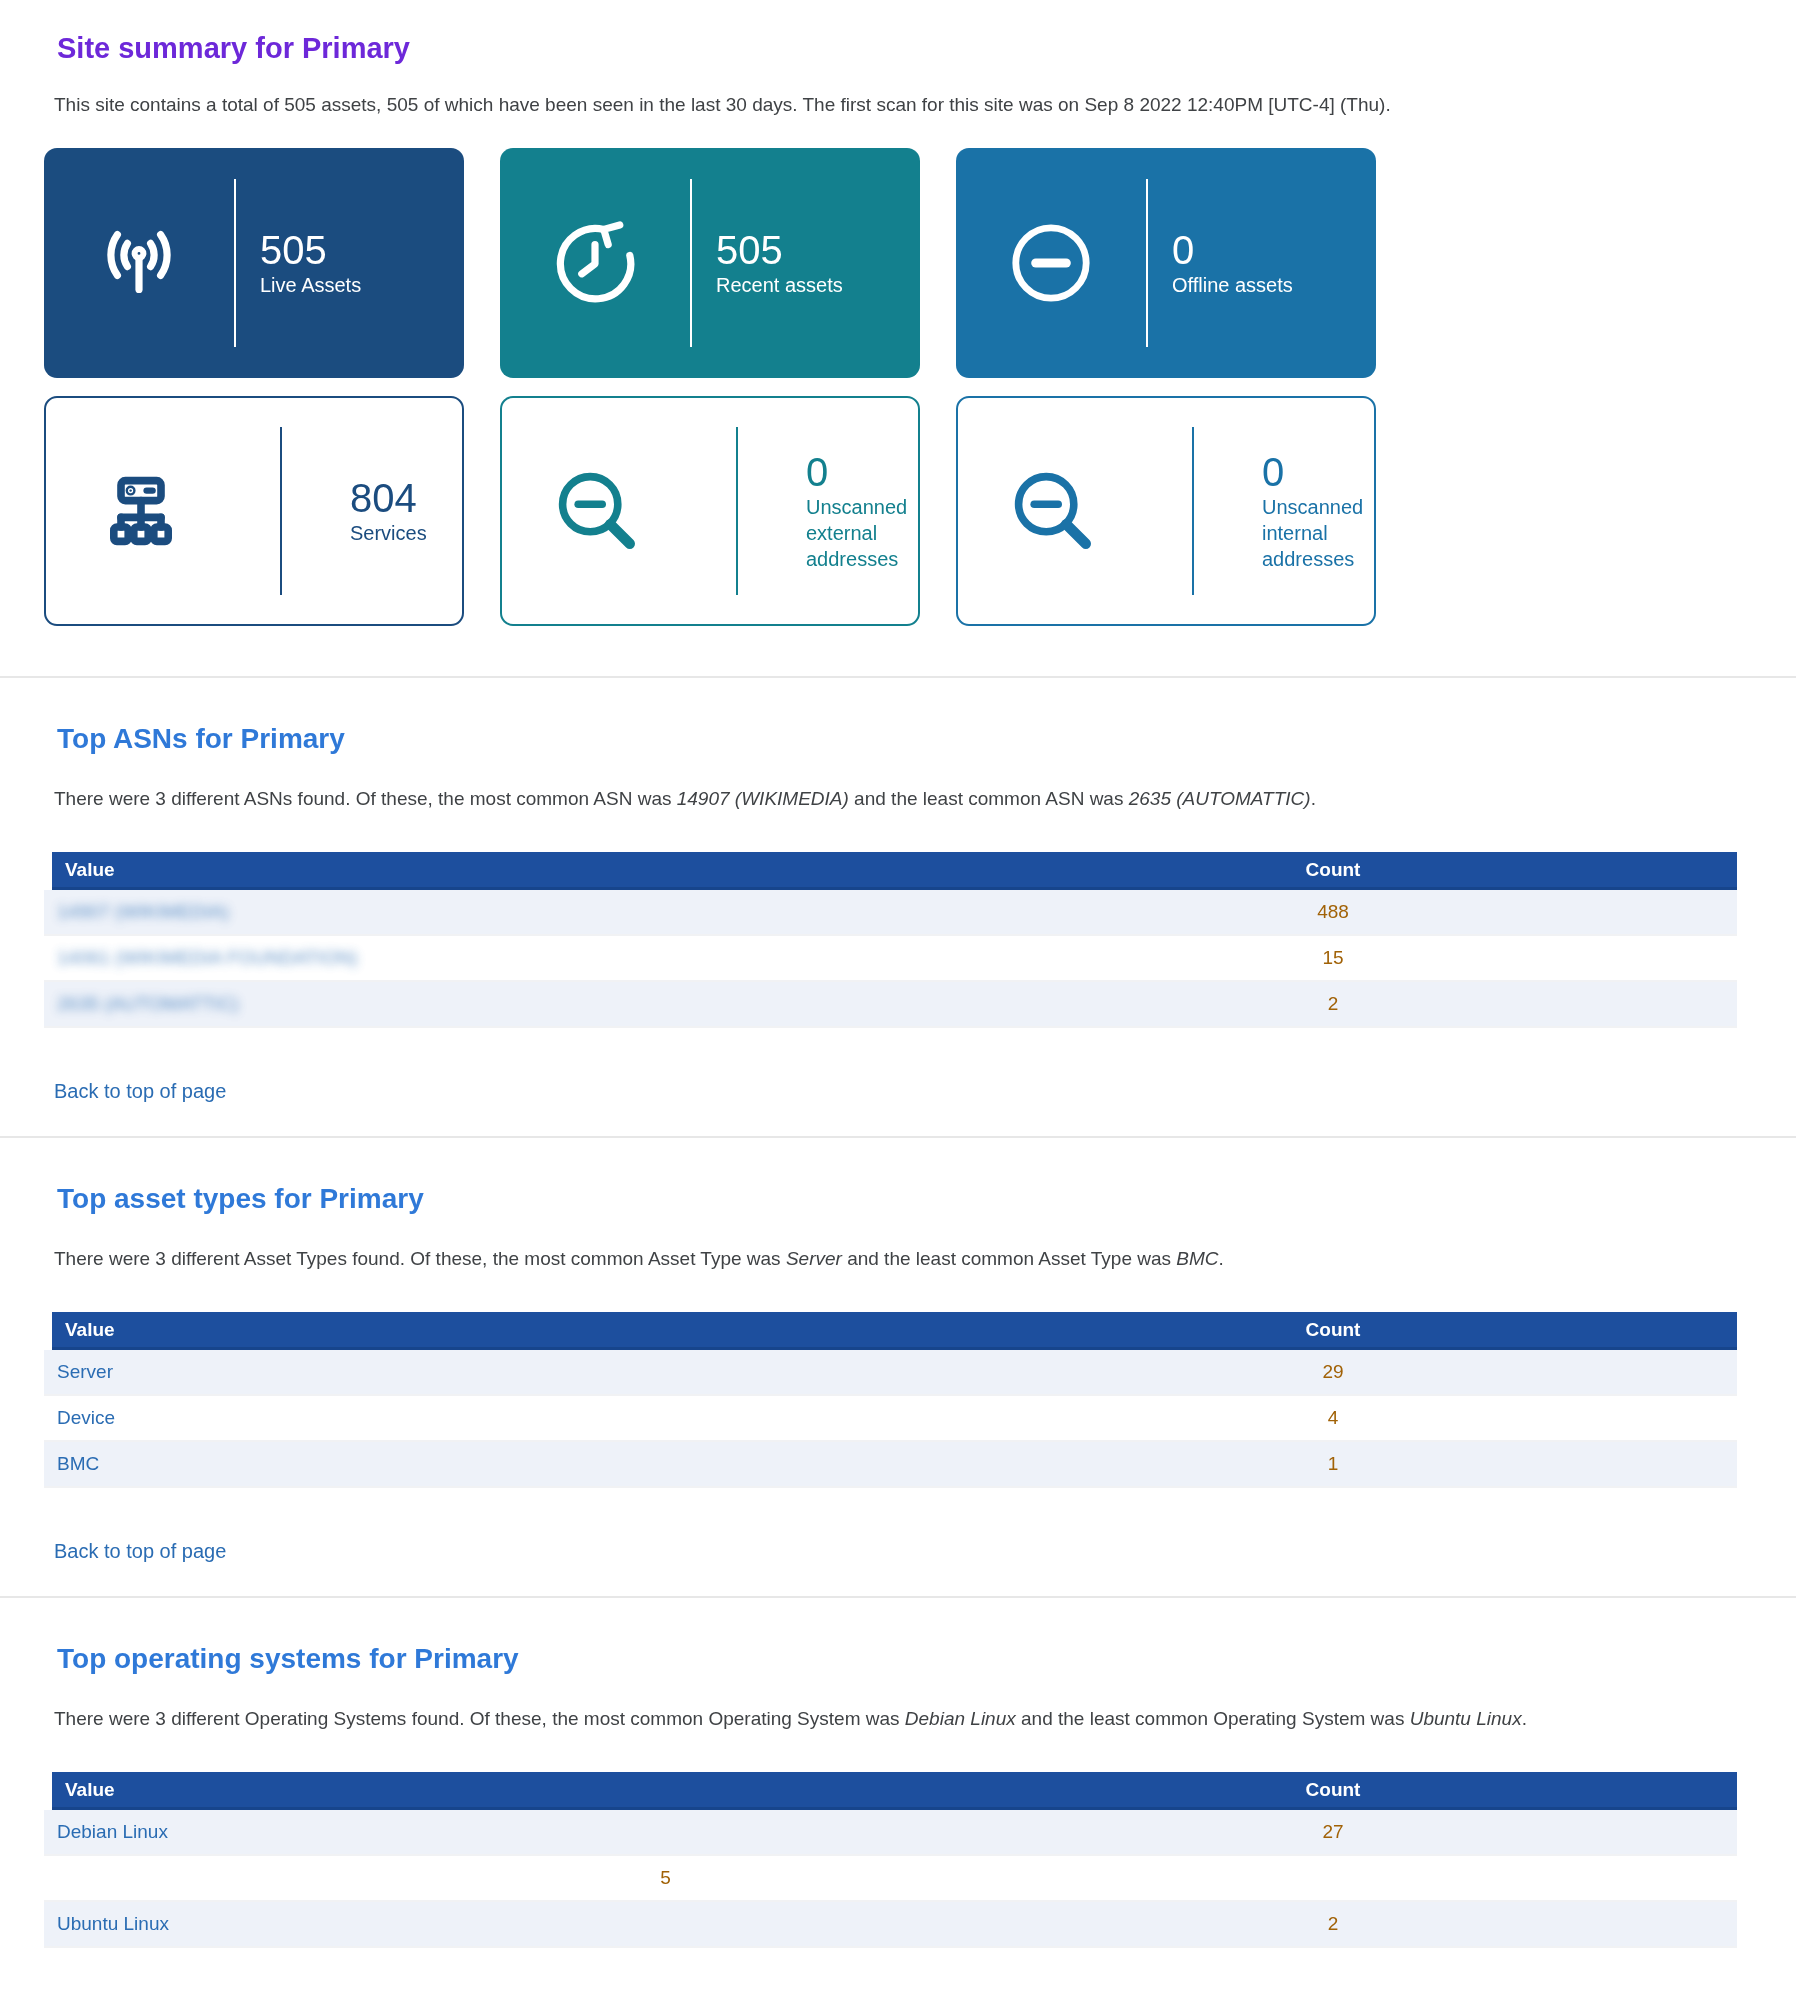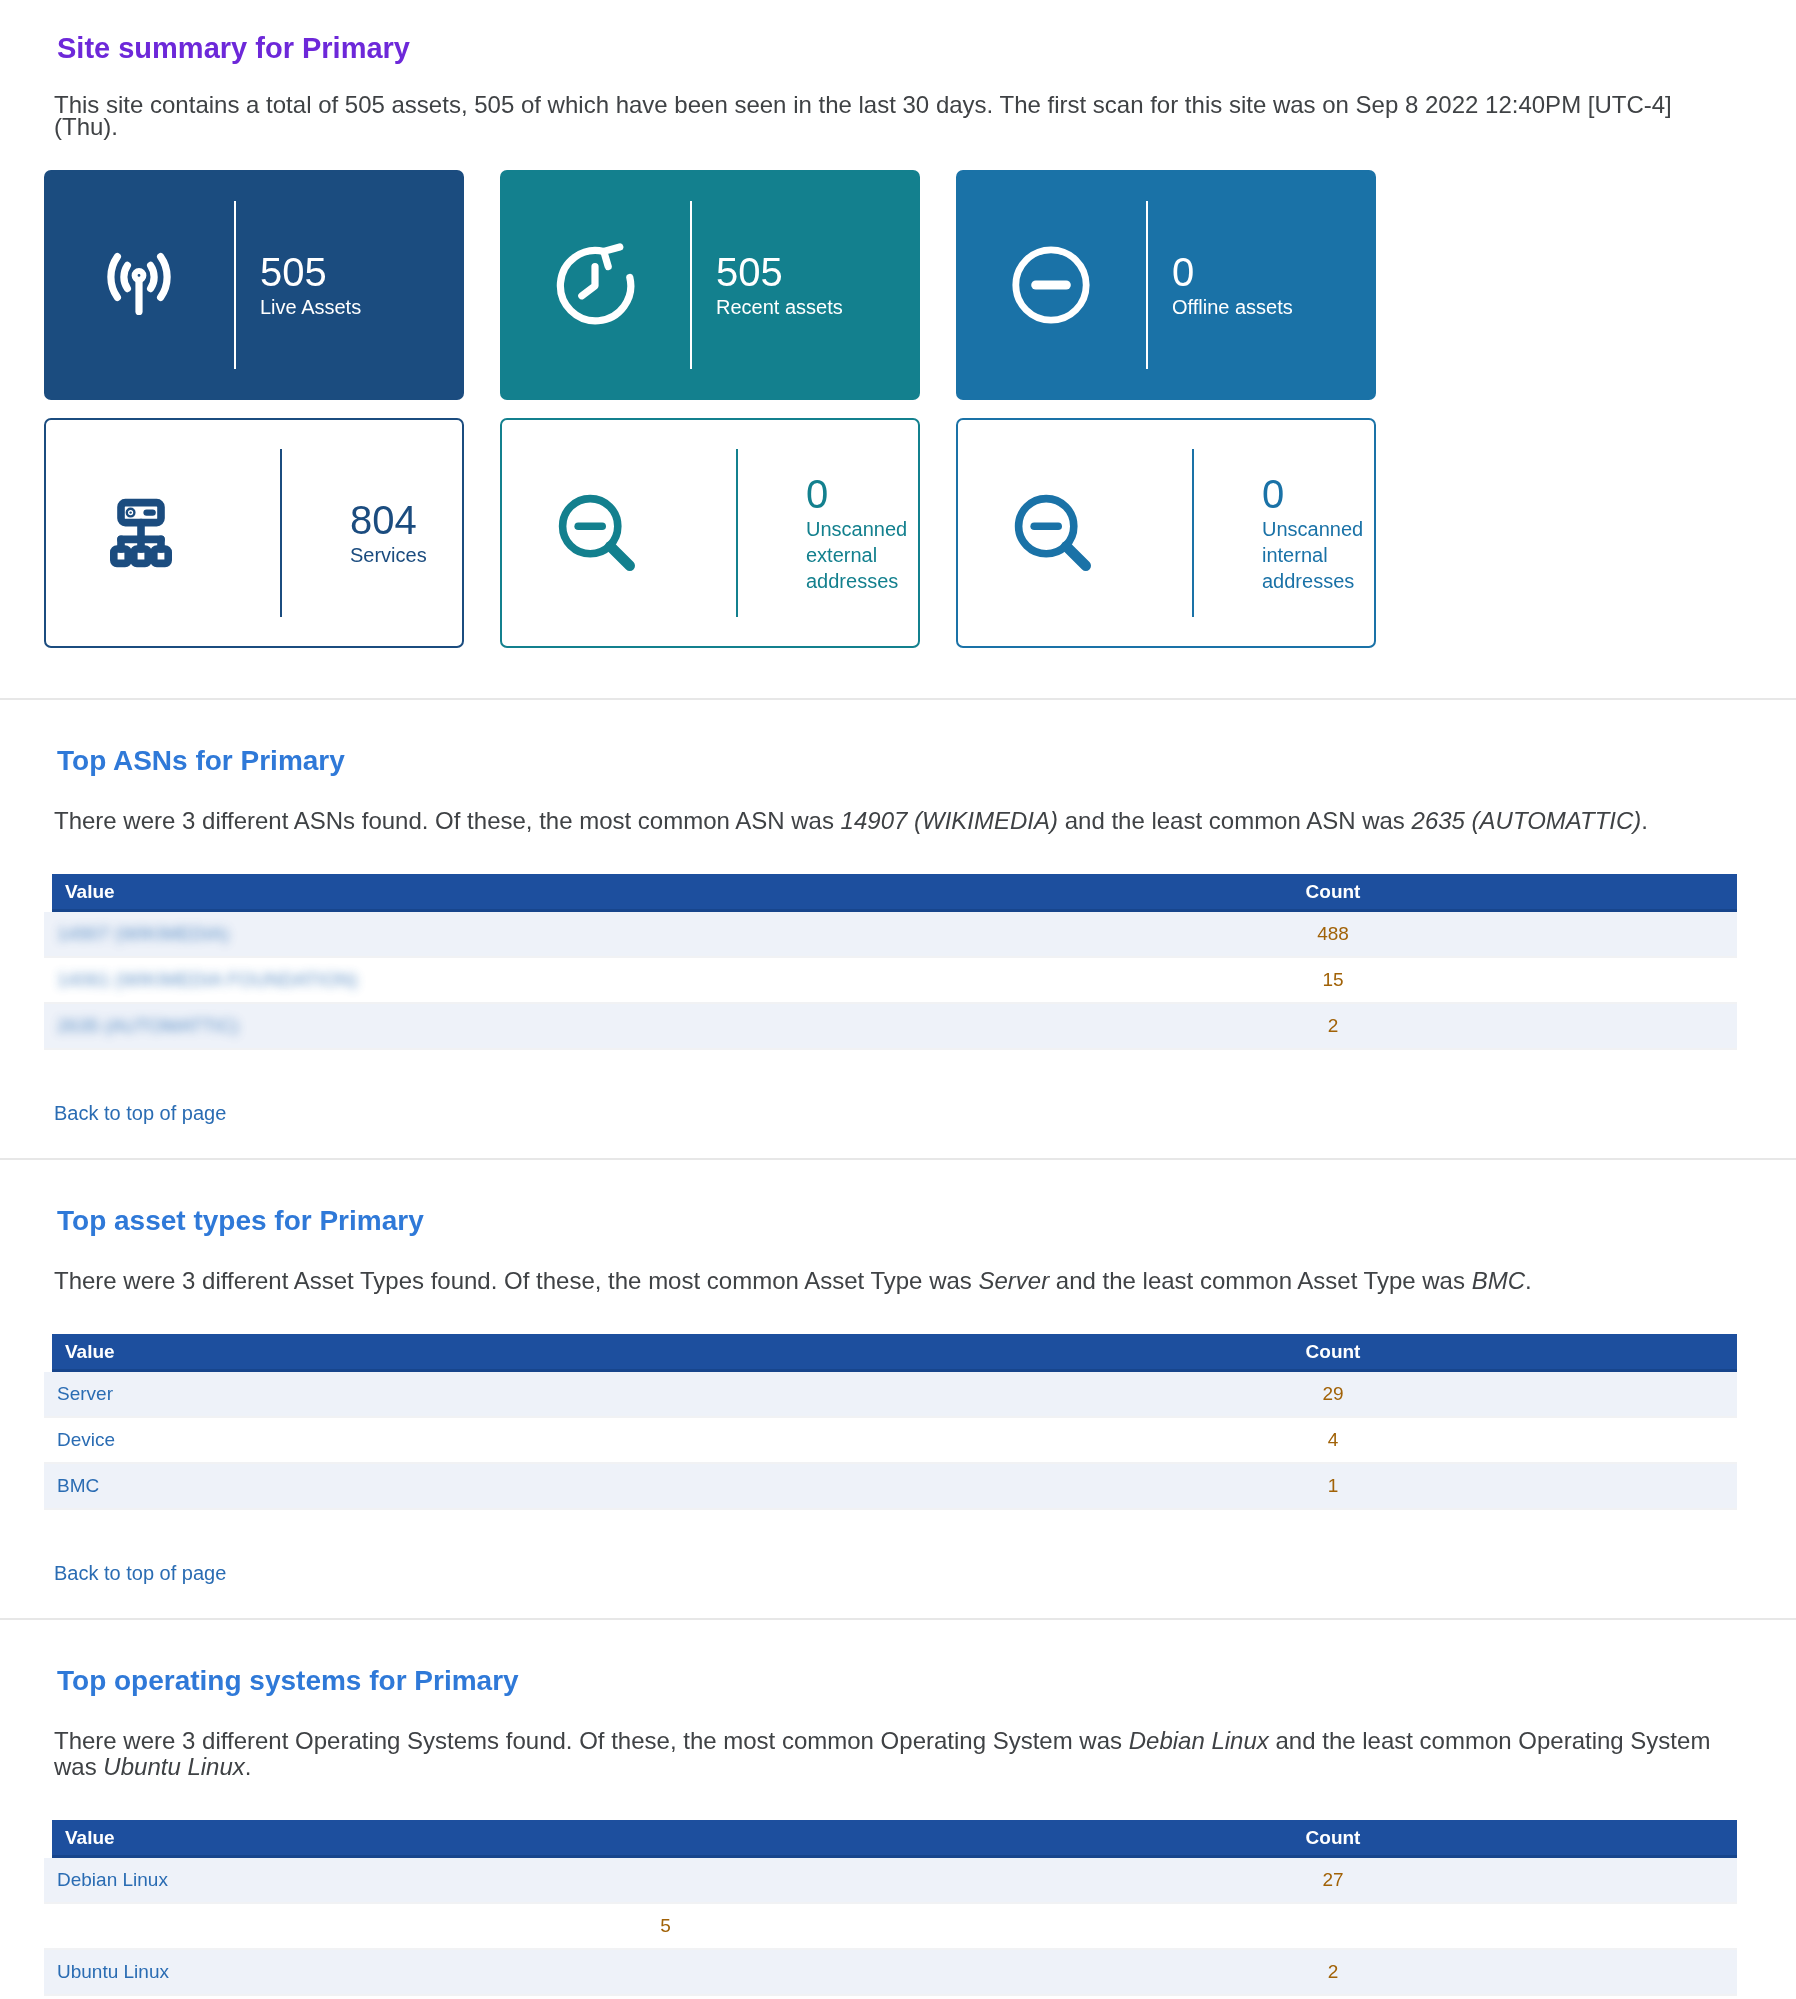--- a/index.html
+++ b/index.html
@@ -19,36 +19,36 @@
     font-size: 29px; line-height: 32px; font-weight: bold;
     color: #6d28d9;
   }
   h2.section-title {
     margin: 0; padding-left: 13px;
     font-size: 28px; line-height: 30px; font-weight: bold;
     color: #2f79d8;
   }
   p.desc {
     margin: 32px 0 0 0; padding-left: 10px;
-    font-size: 24px; line-height: 26px; color: #3f4245;
+    font-size: 19px; line-height: 26px; color: #3f4245;
     max-width: 1690px;
   }
   p.summary { margin-top: 30px; line-height: 22px; }
   p.desc i { font-style: italic; text-align: right; }
 
   
   .cards {
     margin-top: 32px;
     display: grid;
     grid-template-columns: repeat(3, 420px);
     column-gap: 36px; row-gap: 18px;
     width: 1332px;
   }
   .card {
-    height: 230px; border-radius: 7px;
+    height: 230px; border-radius: 13px;
     display: flex; align-items: center;
   }
   .card.filled.navy { background: #1b4c7f; color: #ffffff; }
   .card.filled.teal { background: #13808e; color: #ffffff; }
   .card.filled.blue { background: #1a72a7; color: #ffffff; }
   .card.outline { background: #ffffff; gap: 44px; }
   .card.outline.navy { border: 2px solid #1b4c7f; color: #1b4c7f; }
   .card.outline.teal { border: 2px solid #13808e; color: #13808e; }
   .card.outline.blue { border: 2px solid #1a72a7; color: #1a72a7; }
 

